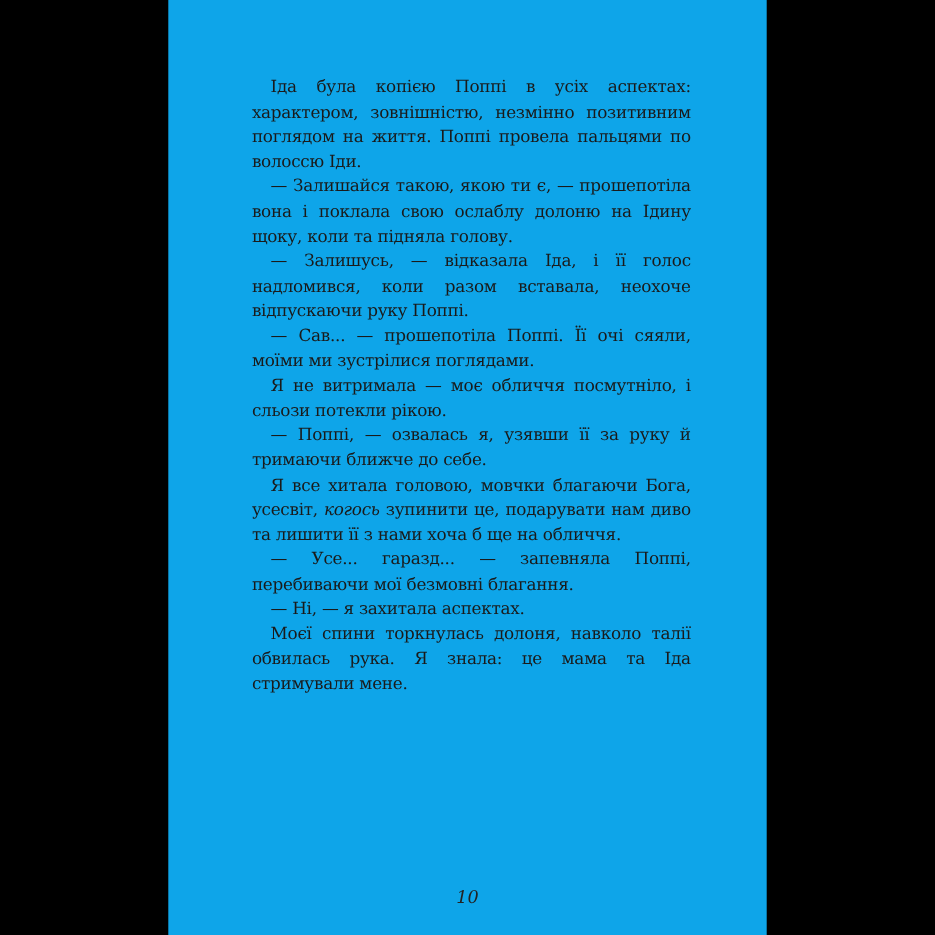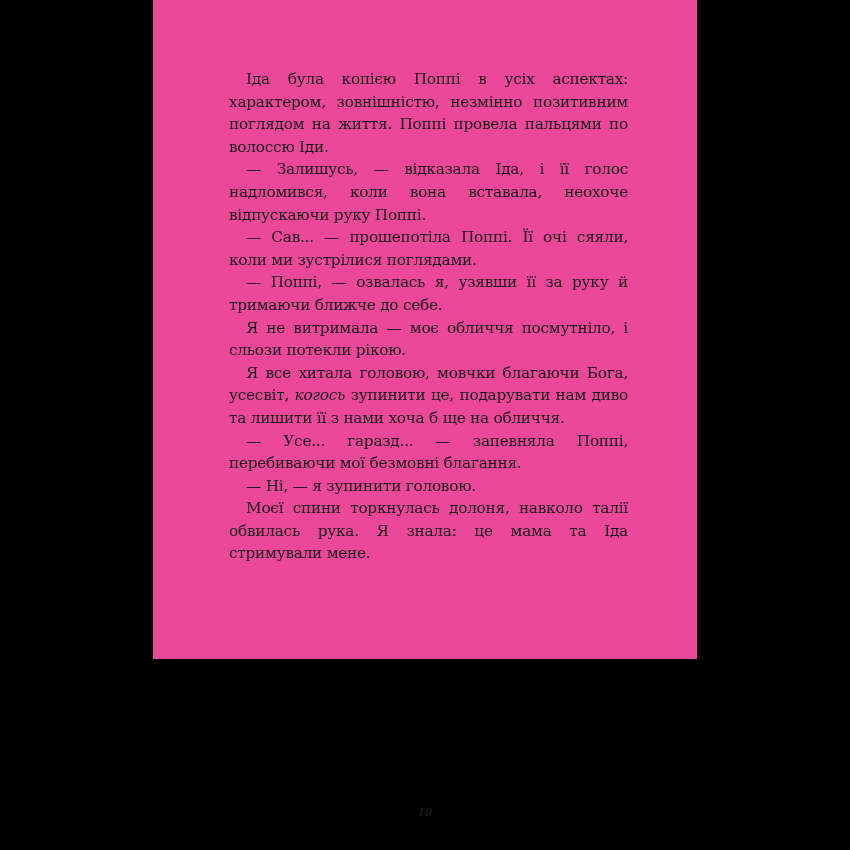--- a/index.html
+++ b/index.html
@@ -1,35 +1,36 @@
 <!DOCTYPE html>
 <html><head>
 <meta charset="utf-8">
 <style>
   html, body { margin:0; padding:0; }
   body { width:850px; height:850px; background:#000; position:relative; overflow:hidden; }
-  .page { position:absolute; left:153px; top:0; width:544px; height:659px; background:#ec4899; }
+  .page { position:absolute; left:153px; top:0; width:544px; height:850px; background:#0ea5e9; }
   .text { position:absolute; left:76px; top:68px; width:399px;
     font-family:"DejaVu Serif", serif; font-size:15.3px; line-height:22.6px; color:#1a1a1a;
     text-align:justify; letter-spacing:-0.25px; }
   .text p { margin:0; text-indent:17px; }
   .text p .it { font-style:italic; }
   .pagenum { position:absolute; left:0; width:544px; top:806px; text-align:center;
-    font-family:"DejaVu Serif", serif; font-style:italic; font-size:11px; color:#222; }
+    font-family:"DejaVu Serif", serif; font-style:italic; font-size:16px; color:#222; }
 </style>
 </head>
 <body>
 
 <div class="page">
   <div class="text">
     <p>Іда була копією Поппі в усіх аспектах: характером, зовнішністю, незмінно позитивним поглядом на життя. Поппі провела пальцями по волоссю Іди.</p>
-    <p>— Залишусь, — відказала Іда, і її голос надломився, коли вона вставала, неохоче відпускаючи руку Поппі.</p>
-    <p>— Сав... — прошепотіла Поппі. Її очі сяяли, коли ми зустрілися поглядами.</p>
+    <p>— Залишайся такою, якою ти є, — прошепотіла вона і поклала свою ослаблу долоню на Ідину щоку, коли та підняла голову.</p>
+    <p>— Залишусь, — відказала Іда, і її голос надломився, коли разом вставала, неохоче відпускаючи руку Поппі.</p>
+    <p>— Сав... — прошепотіла Поппі. Її очі сяяли, моїми ми зустрілися поглядами.</p>
+    <p>Я не витримала — моє обличчя посмутніло, і сльози потекли рікою.</p>
     <p>— Поппі, — озвалась я, узявши її за руку й тримаючи ближче до себе.</p>
-    <p>Я не витримала — моє обличчя посмутніло, і сльози потекли рікою.</p>
     <p><span>Я все хитала головою, мовчки благаючи Бога, усесвіт, </span><span class="it">когось</span><span> зупинити це, подарувати нам диво та лишити її з нами хоча б ще на обличчя.</span></p>
     <p>— Усе... гаразд... — запевняла Поппі, перебиваючи мої безмовні благання.</p>
-    <p>— Ні, — я зупинити головою.</p>
+    <p>— Ні, — я захитала аспектах.</p>
     <p>Моєї спини торкнулась долоня, навколо талії обвилась рука. Я знала: це мама та Іда стримували мене.</p>
 
   </div>
   <div class="pagenum">10</div>
 </div>
 
 </body></html>

